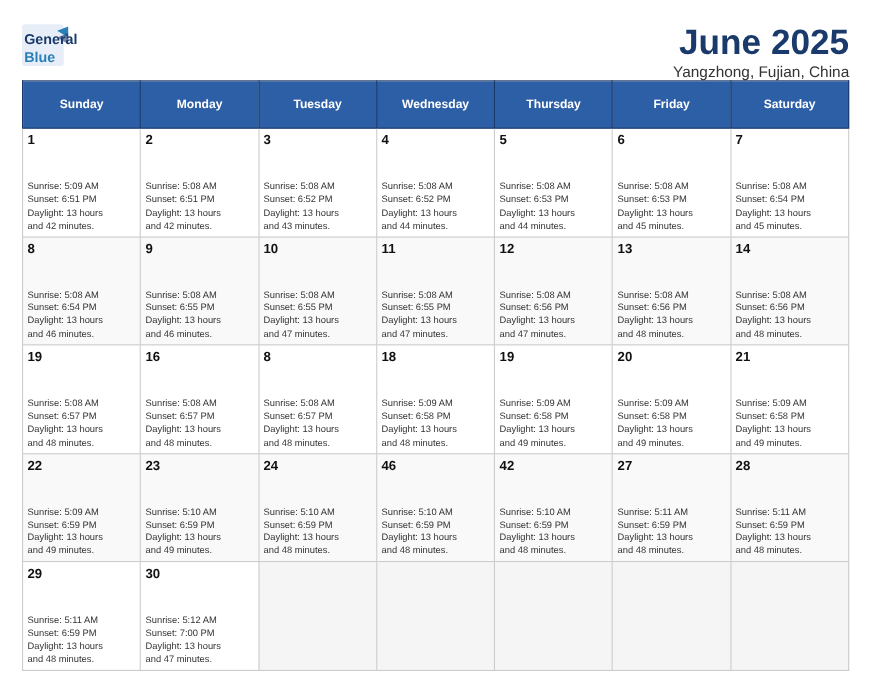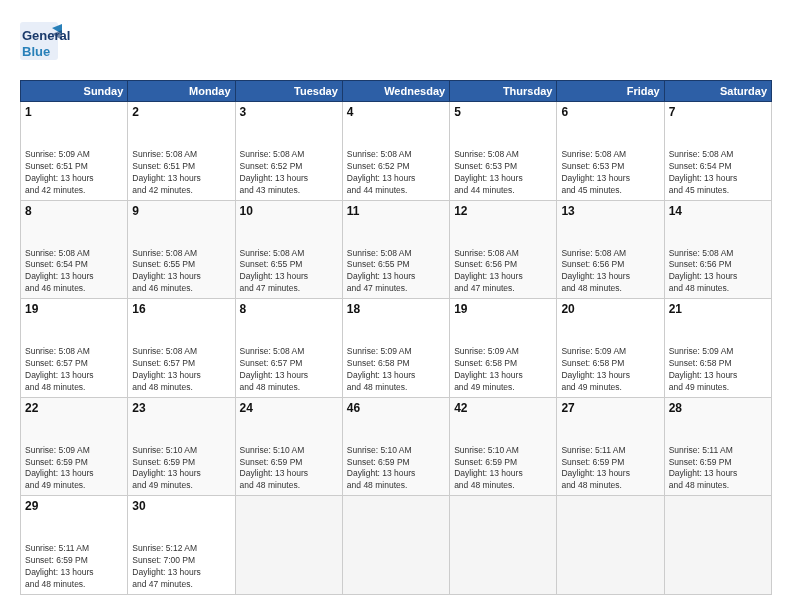--- a/index.html
+++ b/index.html
@@ -13,21 +13,20 @@
     .page {
       width: 792px;
       height: 612px;
       padding: 20px 20px 10px 20px;
       background: #fff;
     }
     .header {
       display: flex;
       justify-content: space-between;
       align-items: flex-start;
-      margin-bottom: 10px;
     }
     .logo {
       display: flex;
       flex-direction: column;
       align-items: flex-start;
     }
     .title-section {
       text-align: right;
     }
     .month-title {
@@ -42,22 +41,22 @@
     .calendar {
       width: 100%;
       border-collapse: collapse;
       table-layout: fixed;
     }
     .calendar th {
       background: #2d5fa6;
       color: #fff;
       font-size: 11px;
       font-weight: bold;
-      padding: 4px 4px;
-      text-align: right;
+      padding: 15px 4px;
+      text-align: center;
       border: 1px solid #1a3a6b;
     }
     .calendar td {
       vertical-align: top;
       border: 1px solid #ccc;
       padding: 3px 4px;
       font-size: 9px;
       height: 80px;
       background: #fff;
     }
@@ -91,20 +90,24 @@
   <div class="header">
     <div class="logo">
   <svg width="90" height="50" viewBox="0 0 90 50">
     <rect x="0" y="2" width="38" height="38" fill="#e8eef8" rx="3"></rect>
     <text x="2" y="20" font-size="13" font-weight="bold" fill="#1a3a6b" font-family="Arial">General</text>
     <text x="2" y="36" font-size="13" font-weight="bold" fill="#2980b9" font-family="Arial">Blue</text>
     <polygon points="32,8 42,4 42,14" fill="#2980b9"></polygon>
     <polygon points="32,14 42,10 42,20" fill="#1a3a6b" opacity="0.6"></polygon>
   </svg>
 </div>
+    <div class="title-section">
+      <div class="month-title">June 2025</div>
+      <div class="subtitle">Yangzhong, Fujian, China</div>
+    </div>
   </div>
 
   <table class="calendar">
     <thead>
       <tr>
         <th>Sunday</th>
         <th>Monday</th>
         <th>Tuesday</th>
         <th>Wednesday</th>
         <th>Thursday</th>

